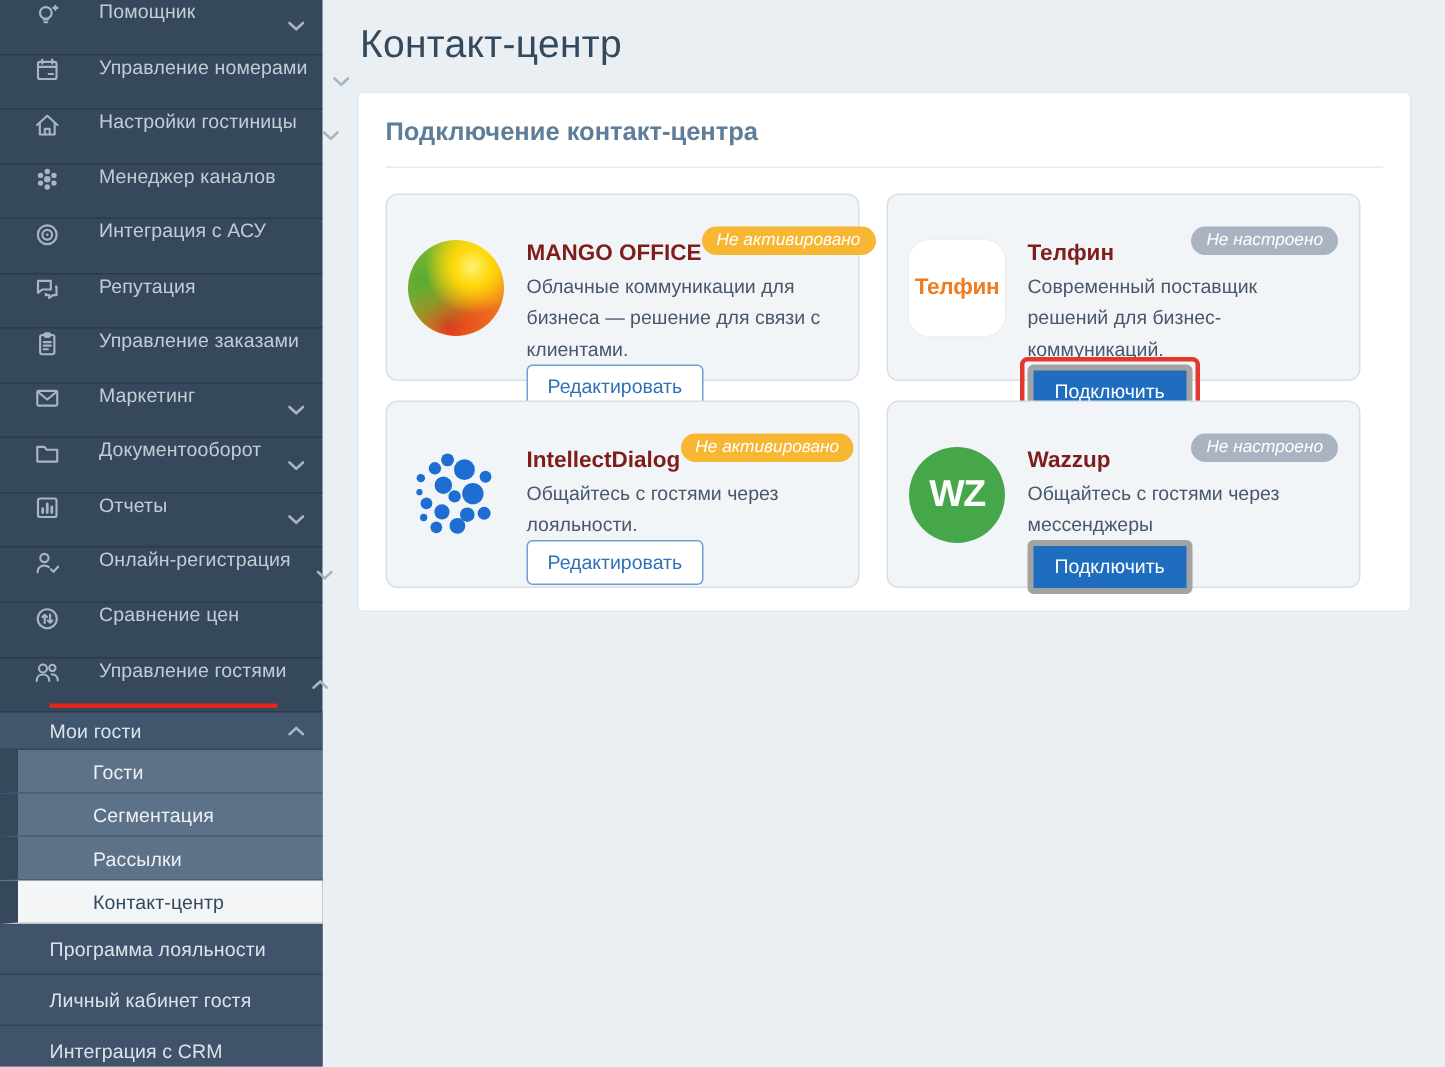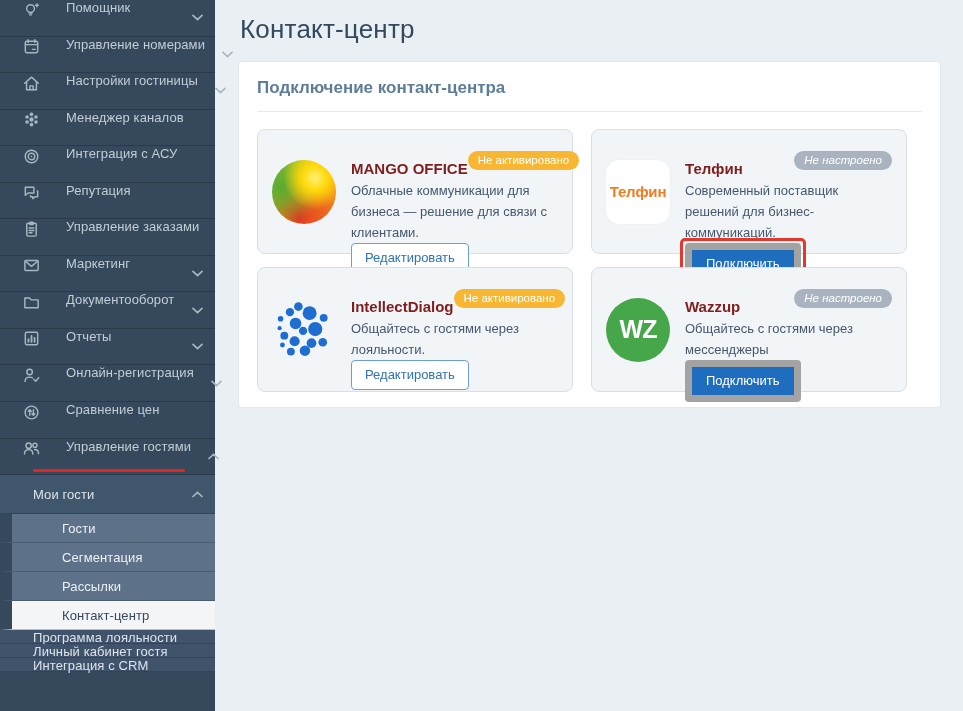--- a/index.html
+++ b/index.html
@@ -29,41 +29,41 @@
   .sb-icon { width:20px; height:20px; display:flex; align-items:center; justify-content:center; margin-right:8px; flex:none; }
   .sb-icon svg { display:block; }
   .sb-label { font-size:13px; color:#c2cdd6; letter-spacing:.1px; white-space:nowrap; }
   .sb-chevron { margin-left:auto; display:flex; align-items:center; }
   .sb-underline {
     position:absolute; left:33px; width:152px; height:3px;
     background:#e1261b; bottom:2px; border-radius:1px;
   }
   
   .sb-sub1 {
-    height:39px; display:flex; align-items:center;
+    height:25px; display:flex; align-items:center;
     background:#40566c; padding:0 12px 0 33px;
     border-bottom:1px solid rgba(20,32,44,0.30);
     cursor:pointer; flex:none;
   }
   .sb-sub1 .sb-label { color:#dbe4ec; }
   
   .sb-sub2 {
     height:29px; display:flex; align-items:center;
     background:#5d7289;
     border-left:12px solid #36495c;
     padding:0 12px 0 50px;
     border-bottom:1px solid rgba(20,32,44,0.25);
     cursor:pointer; flex:none;
   }
   .sb-sub2 .sb-label { color:#edf1f5; }
   .sb-sub2.active { background:#f3f5f7; }
   .sb-sub2.active .sb-label { color:#33495e; }
   
   .sb-sub1b {
-    height:14px; display:flex; 
+    height:34px; display:flex; align-items:center;
     background:#40536a; padding:0 12px 0 33px;
     border-bottom:1px solid rgba(20,32,44,0.30);
     cursor:pointer; flex:none;
   }
   .sb-sub1b .sb-label { color:#dbe4ec; }
 
   
   .main { flex:1; height:711px; position:relative; }
   .page-title {
     font-size:26px; font-weight:400; color:#33495e;
@@ -96,36 +96,36 @@
   .card-body { flex:1; display:flex; flex-direction:column; min-width:0; }
   .card-head { display:flex; align-items:center; margin-top:2px; }
   .card-name { font-size:15px; font-weight:700; color:#7f1d1d; white-space:nowrap;margin-top:16px; }
   .badge {
     margin-left:auto;
     font-size:11.5px; color:#ffffff;
     padding:3px 10px 4px;
     border-radius:11px;
     white-space:nowrap; flex:none;
   }
-  .badge.orange { background:#f7b733; }
+  .badge.orange { background:#f7b733;font-style:italic; }
   .badge.gray   { background:#a9b4c0;font-style:italic; }
   .card-desc { margin-top:3px; font-size:13px; line-height:1.62; color:#47576c; }
   .btn-row { margin-top:auto; display:flex; align-items:flex-end; }
   .btn {
     font-family:inherit; font-size:13px; cursor:pointer;
     border-radius:4px; line-height:1;
   }
   .btn.outline {
     background:#ffffff; color:#2e72b8;
     border:1px solid #6d9fd4;
     padding:7px 13px 8px;
   }
   .btn.primary {
     background:#1e6dbe; color:#ffffff;
-    border:7px solid #a3a3a3;
+    border:4px solid #a3a3a3;
     padding:7px 14px 8px;
     text-align:right;
   }
   .red-box {
     display:inline-block;
     border:3px solid #e4372e;
     border-radius:5px;
     padding:2px;
     margin:-5px 0 -5px -5px;
   }

